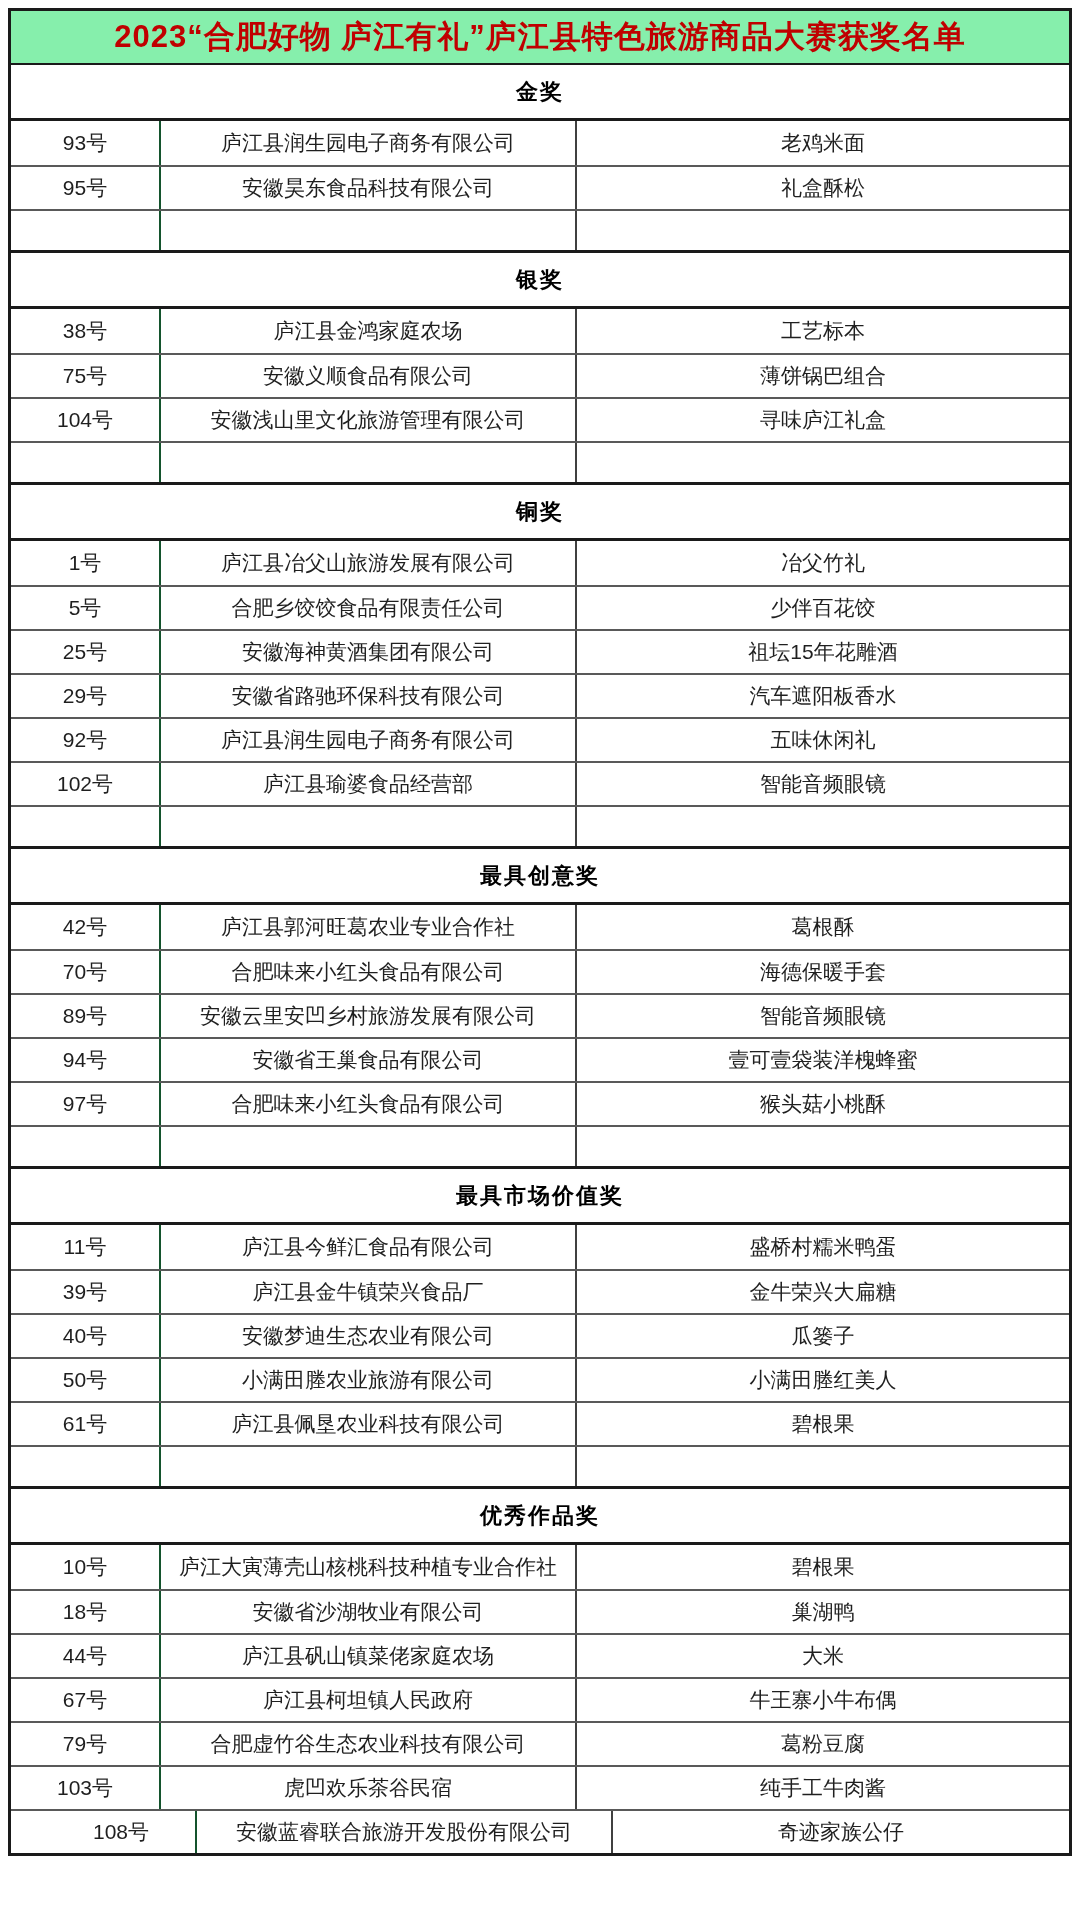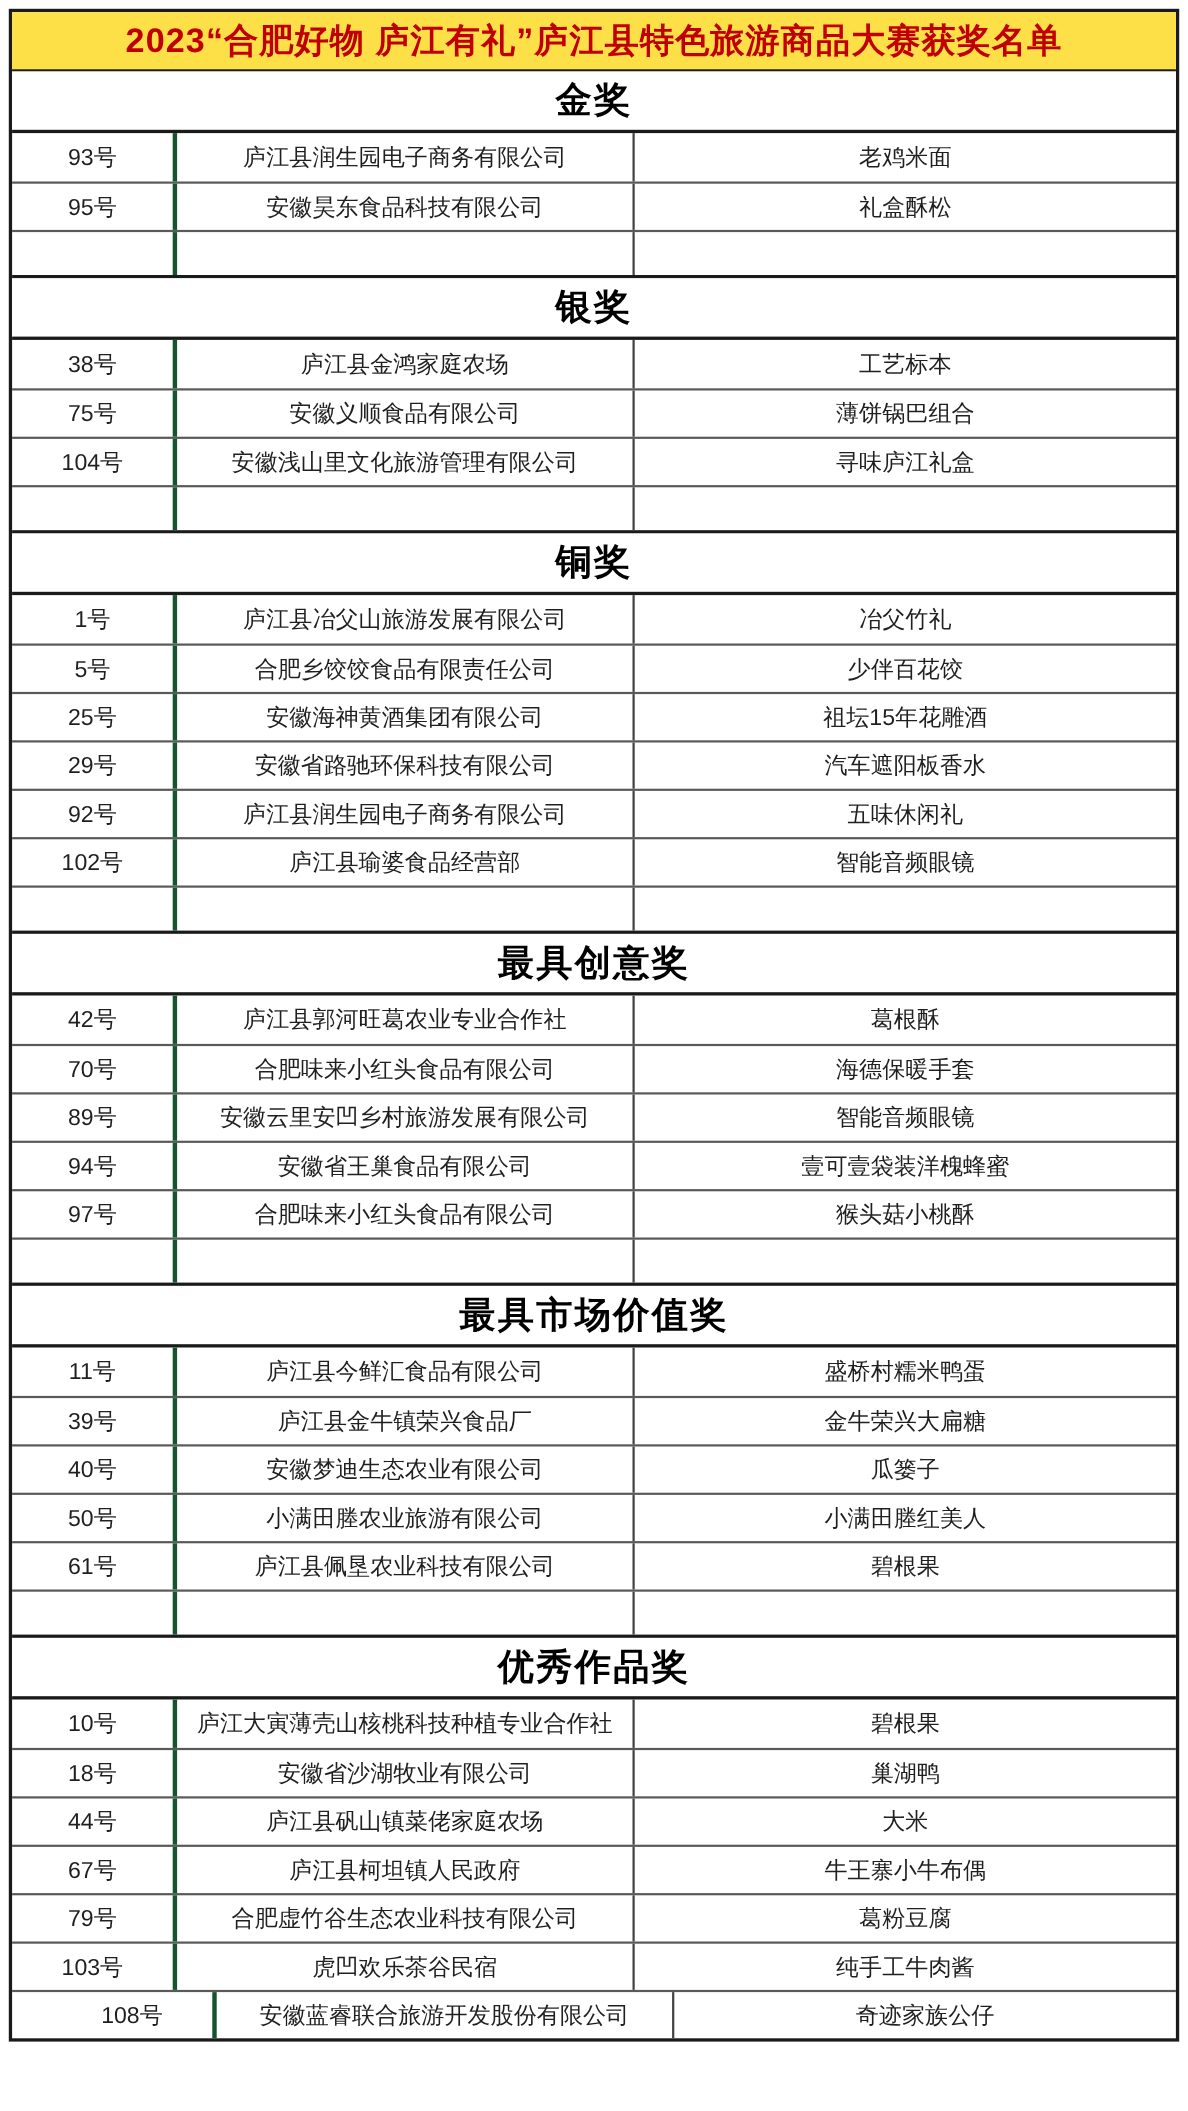--- a/index.html
+++ b/index.html
@@ -13,36 +13,36 @@
     min-height: 1919px;
     padding: 8px 8px 12px 8px;
   }
   .award-table {
     width: 1064px;
     border: 3px solid #1a1a1a;
     background: #ffffff;
   }
   .title-row {
     height: 54px;
-    background: #fde047;
+    background: #86efac;
     border-bottom: 2px solid #1a1a1a;
     display: flex;
     align-items: center;
     justify-content: center;
     font-size: 31px;
     font-weight: bold;
     color: #c00000;
     letter-spacing: 1px;
   }
   .sec-header {
     height: 56px;
     display: flex;
     align-items: center;
     justify-content: center;
-    font-size: 33px;
+    font-size: 22px;
     font-weight: bold;
     color: #000000;
     border-bottom: 3px solid #1a1a1a;
     letter-spacing: 2px;
     background: #ffffff;
   }
   .sec-header + .row { border-top: none; }
   .row {
     height: 44px;
     display: flex;
@@ -52,21 +52,21 @@
   .row.last-of-section { border-bottom: 3px solid #1a1a1a; }
   .c1, .c2, .c3 {
     display: flex;
     align-items: center;
     justify-content: center;
     font-size: 21px;
     color: #1f1f1f;
     overflow: hidden;
     white-space: nowrap;
   }
-  .c1 { width: 150px; border-right: 4px solid #14532d; }
+  .c1 { width: 150px; border-right: 2px solid #14532d; }
   .c2 { width: 416px; border-right: 2px solid #404040; }
   .c3 { width: 460px; flex: 1; }
   .section:last-child .row:last-child { border-bottom: none; padding-left: 36px; }
 </style>
 </head>
 <body>
 
 <div class="award-table">
 
   <div class="title-row">2023“合肥好物 庐江有礼”庐江县特色旅游商品大赛获奖名单</div>

